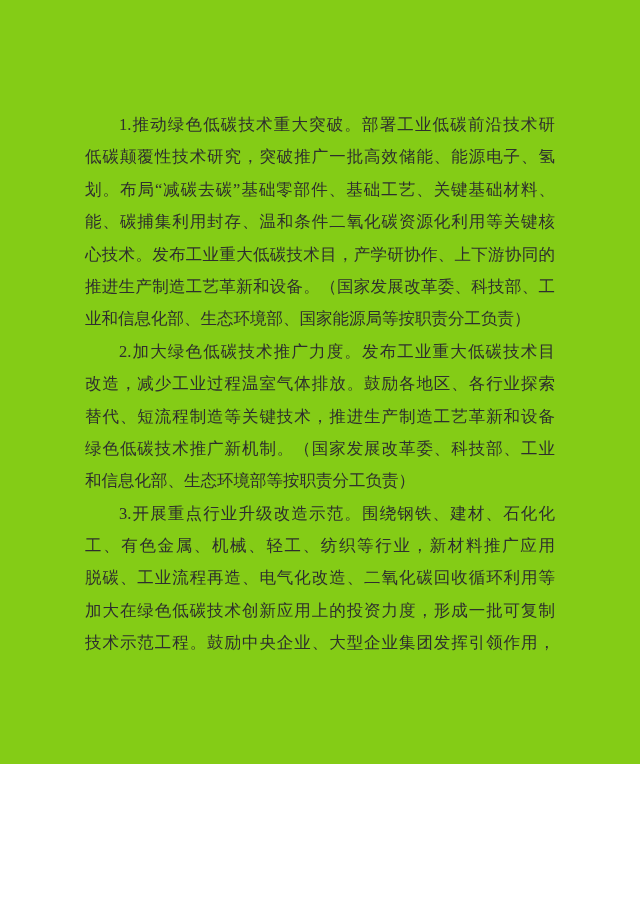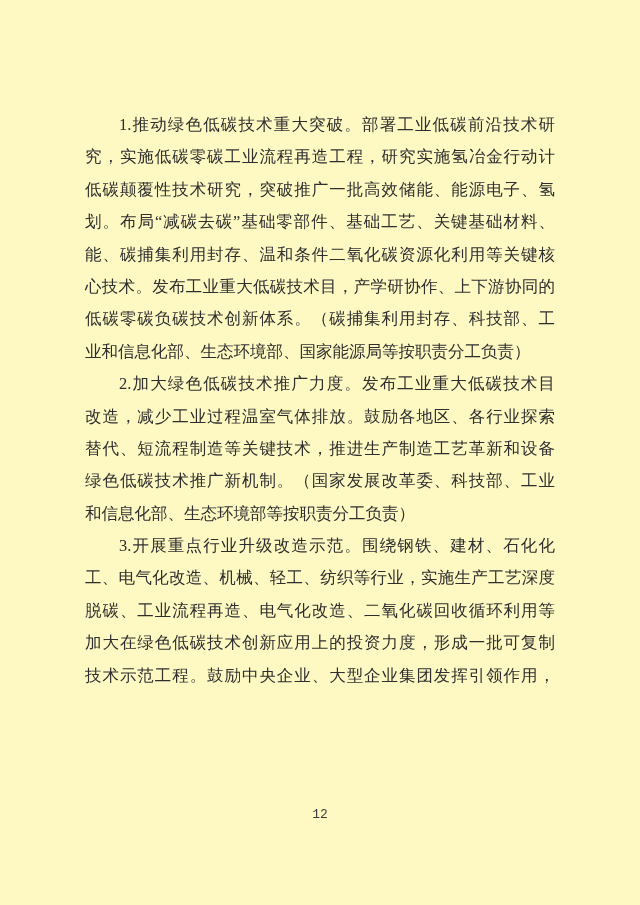--- a/index.html
+++ b/index.html
@@ -3,22 +3,22 @@
 <meta charset="utf-8">
 <style>
   html, body {
     margin: 0;
     padding: 0;
     background: #ffffff;
   }
   .page {
     position: relative;
     width: 640px;
-    height: 905px;
-    background: #fef9c3;
+    height: 764px;
+    background: #84cc16;
     overflow: hidden;
     font-family: "Liberation Serif", "DejaVu Serif", serif;
   }
   .content {
     position: absolute;
     left: 85px;
     top: 109px;
     width: 470px;
     color: #2e2e2e;
     filter: blur(0.25px);
@@ -58,40 +58,39 @@
   }
 </style>
 </head>
 <body>
 
 <div class="page">
   <div class="content">
 
     <div class="paragraph">
       <div class="line first">1.推动绿色低碳技术重大突破。部署工业低碳前沿技术研</div>
-      <div class="line">究，实施低碳零碳工业流程再造工程，研究实施氢冶金行动计</div>
       <div class="line">低碳颠覆性技术研究，突破推广一批高效储能、能源电子、氢</div>
       <div class="line">划。布局“减碳去碳”基础零部件、基础工艺、关键基础材料、</div>
       <div class="line">能、碳捕集利用封存、温和条件二氧化碳资源化利用等关键核</div>
       <div class="line">心技术。发布工业重大低碳技术目，产学研协作、上下游协同的</div>
-      <div class="line">低碳零碳负碳技术创新体系。（碳捕集利用封存、科技部、工</div>
+      <div class="line">推进生产制造工艺革新和设备。（国家发展改革委、科技部、工</div>
       <div class="line last">业和信息化部、生态环境部、国家能源局等按职责分工负责）</div>
     </div>
 
     <div class="paragraph">
       <div class="line first">2.加大绿色低碳技术推广力度。发布工业重大低碳技术目</div>
       <div class="line">改造，减少工业过程温室气体排放。鼓励各地区、各行业探索</div>
       <div class="line">替代、短流程制造等关键技术，推进生产制造工艺革新和设备</div>
       <div class="line">绿色低碳技术推广新机制。（国家发展改革委、科技部、工业</div>
       <div class="line last">和信息化部、生态环境部等按职责分工负责）</div>
     </div>
 
     <div class="paragraph">
       <div class="line first">3.开展重点行业升级改造示范。围绕钢铁、建材、石化化</div>
-      <div class="line">工、电气化改造、机械、轻工、纺织等行业，实施生产工艺深度</div>
+      <div class="line">工、有色金属、机械、轻工、纺织等行业，新材料推广应用</div>
       <div class="line">脱碳、工业流程再造、电气化改造、二氧化碳回收循环利用等</div>
       <div class="line">加大在绿色低碳技术创新应用上的投资力度，形成一批可复制</div>
       <div class="line">技术示范工程。鼓励中央企业、大型企业集团发挥引领作用，</div>
     </div>
 
   </div>
 
   <div class="page-number">12</div>
 </div>
 

